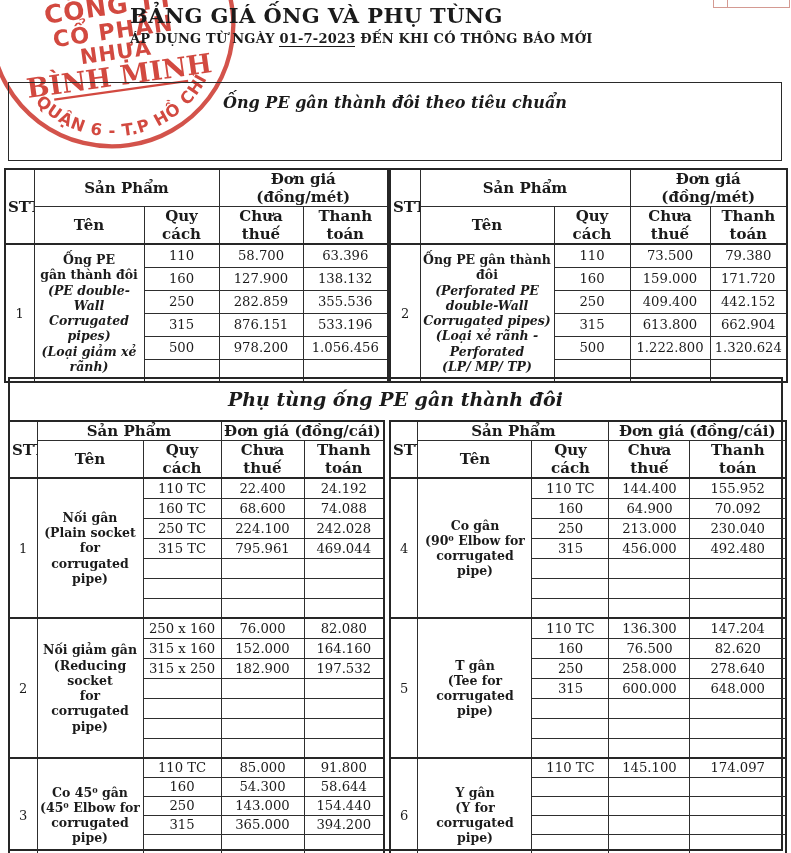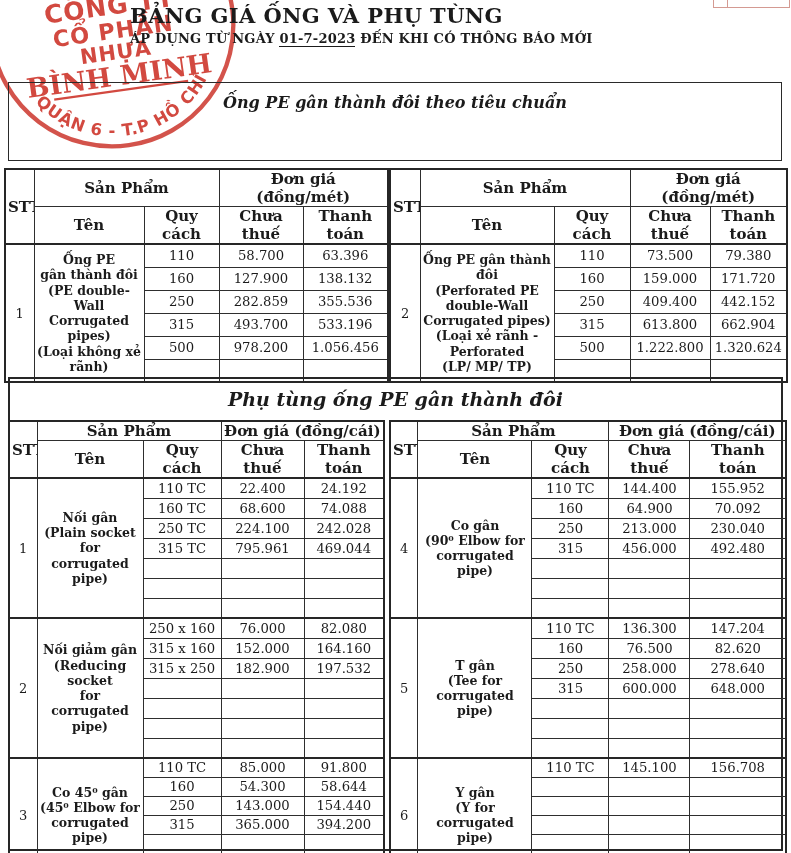--- a/index.html
+++ b/index.html
@@ -30,21 +30,21 @@
     padding:0 2px;overflow:hidden;}
   .ptable thead{border-bottom:2px solid #262626;}
   .ptable thead th{font-weight:bold;font-size:15px;}
   .ptable tbody{border-top:2px solid #262626;}
   .t-top thead tr{height:21px;}
   .t-top tbody tr{height:23px;}
   .t-bot thead tr{height:19px;}
   .t-bot tbody tr{height:20px;}
   .t-bot tbody.last tr{height:19px;}
   .name-cell{font-weight:bold;line-height:1.22;font-size:12.5px;margin-left:19px;}
-  .name-cell .it{}
+  .name-cell .it{font-style:italic;}
   .stt-cell{font-size:13px;}
   .spec-cell,.price-cell{font-size:13.2px;}
   .pipes-row{position:absolute;left:4px;top:168px;width:784px;display:flex;}
   .pipes-row .gap{width:4px;}
   
   .fittings-box{position:absolute;left:8px;top:377px;width:775px;height:474px;
     border:2px solid #262626;box-sizing:border-box;}
   .fittings-title{text-align:center;font-weight:bold;font-style:italic;font-size:19px;
     padding-top:9px;height:32px;box-sizing:border-box;}
   .fittings-tables{position:absolute;left:-2px;top:41px;width:779px;display:flex;}
@@ -113,40 +113,40 @@
         </tr>
       </thead>
       <tbody>
         <tr>
           <td class="stt-cell" rowspan="6">1</td>
           <td class="name-cell" rowspan="6">
             <div>Ống PE</div>
             <div>gân thành đôi</div>
             <div class="it">(PE double-Wall</div>
             <div class="it">Corrugated pipes)</div>
-            <div class="it">(Loại không xẻ</div>
+            <div class="it">(Loại giảm xẻ</div>
             <div class="it">rãnh)</div>
           </td>
           <td class="spec-cell">110</td>
           <td class="price-cell">58.700</td>
           <td class="price-cell">63.396</td>
         </tr>
         <tr>
           <td class="spec-cell">160</td>
           <td class="price-cell">127.900</td>
           <td class="price-cell">138.132</td>
         </tr>
         <tr>
           <td class="spec-cell">250</td>
           <td class="price-cell">282.859</td>
           <td class="price-cell">355.536</td>
         </tr>
         <tr>
           <td class="spec-cell">315</td>
-          <td class="price-cell">493.700</td>
+          <td class="price-cell">876.151</td>
           <td class="price-cell">533.196</td>
         </tr>
         <tr>
           <td class="spec-cell">500</td>
           <td class="price-cell">978.200</td>
           <td class="price-cell">1.056.456</td>
         </tr>
         <tr>
           <td class="spec-cell"></td>
           <td class="price-cell"></td>
@@ -483,21 +483,21 @@
         <tbody class="last">
           <tr>
             <td class="stt-cell" rowspan="6">6</td>
             <td class="name-cell" rowspan="6">
               <div>Y gân</div>
               <div>(Y for corrugated</div>
               <div>pipe)</div>
             </td>
             <td class="spec-cell">110 TC</td>
             <td class="price-cell">145.100</td>
-            <td class="price-cell">156.708</td>
+            <td class="price-cell">174.097</td>
           </tr>
           <tr>
             <td class="spec-cell"></td>
             <td class="price-cell"></td>
             <td class="price-cell"></td>
           </tr>
           <tr>
             <td class="spec-cell"></td>
             <td class="price-cell"></td>
             <td class="price-cell"></td>

